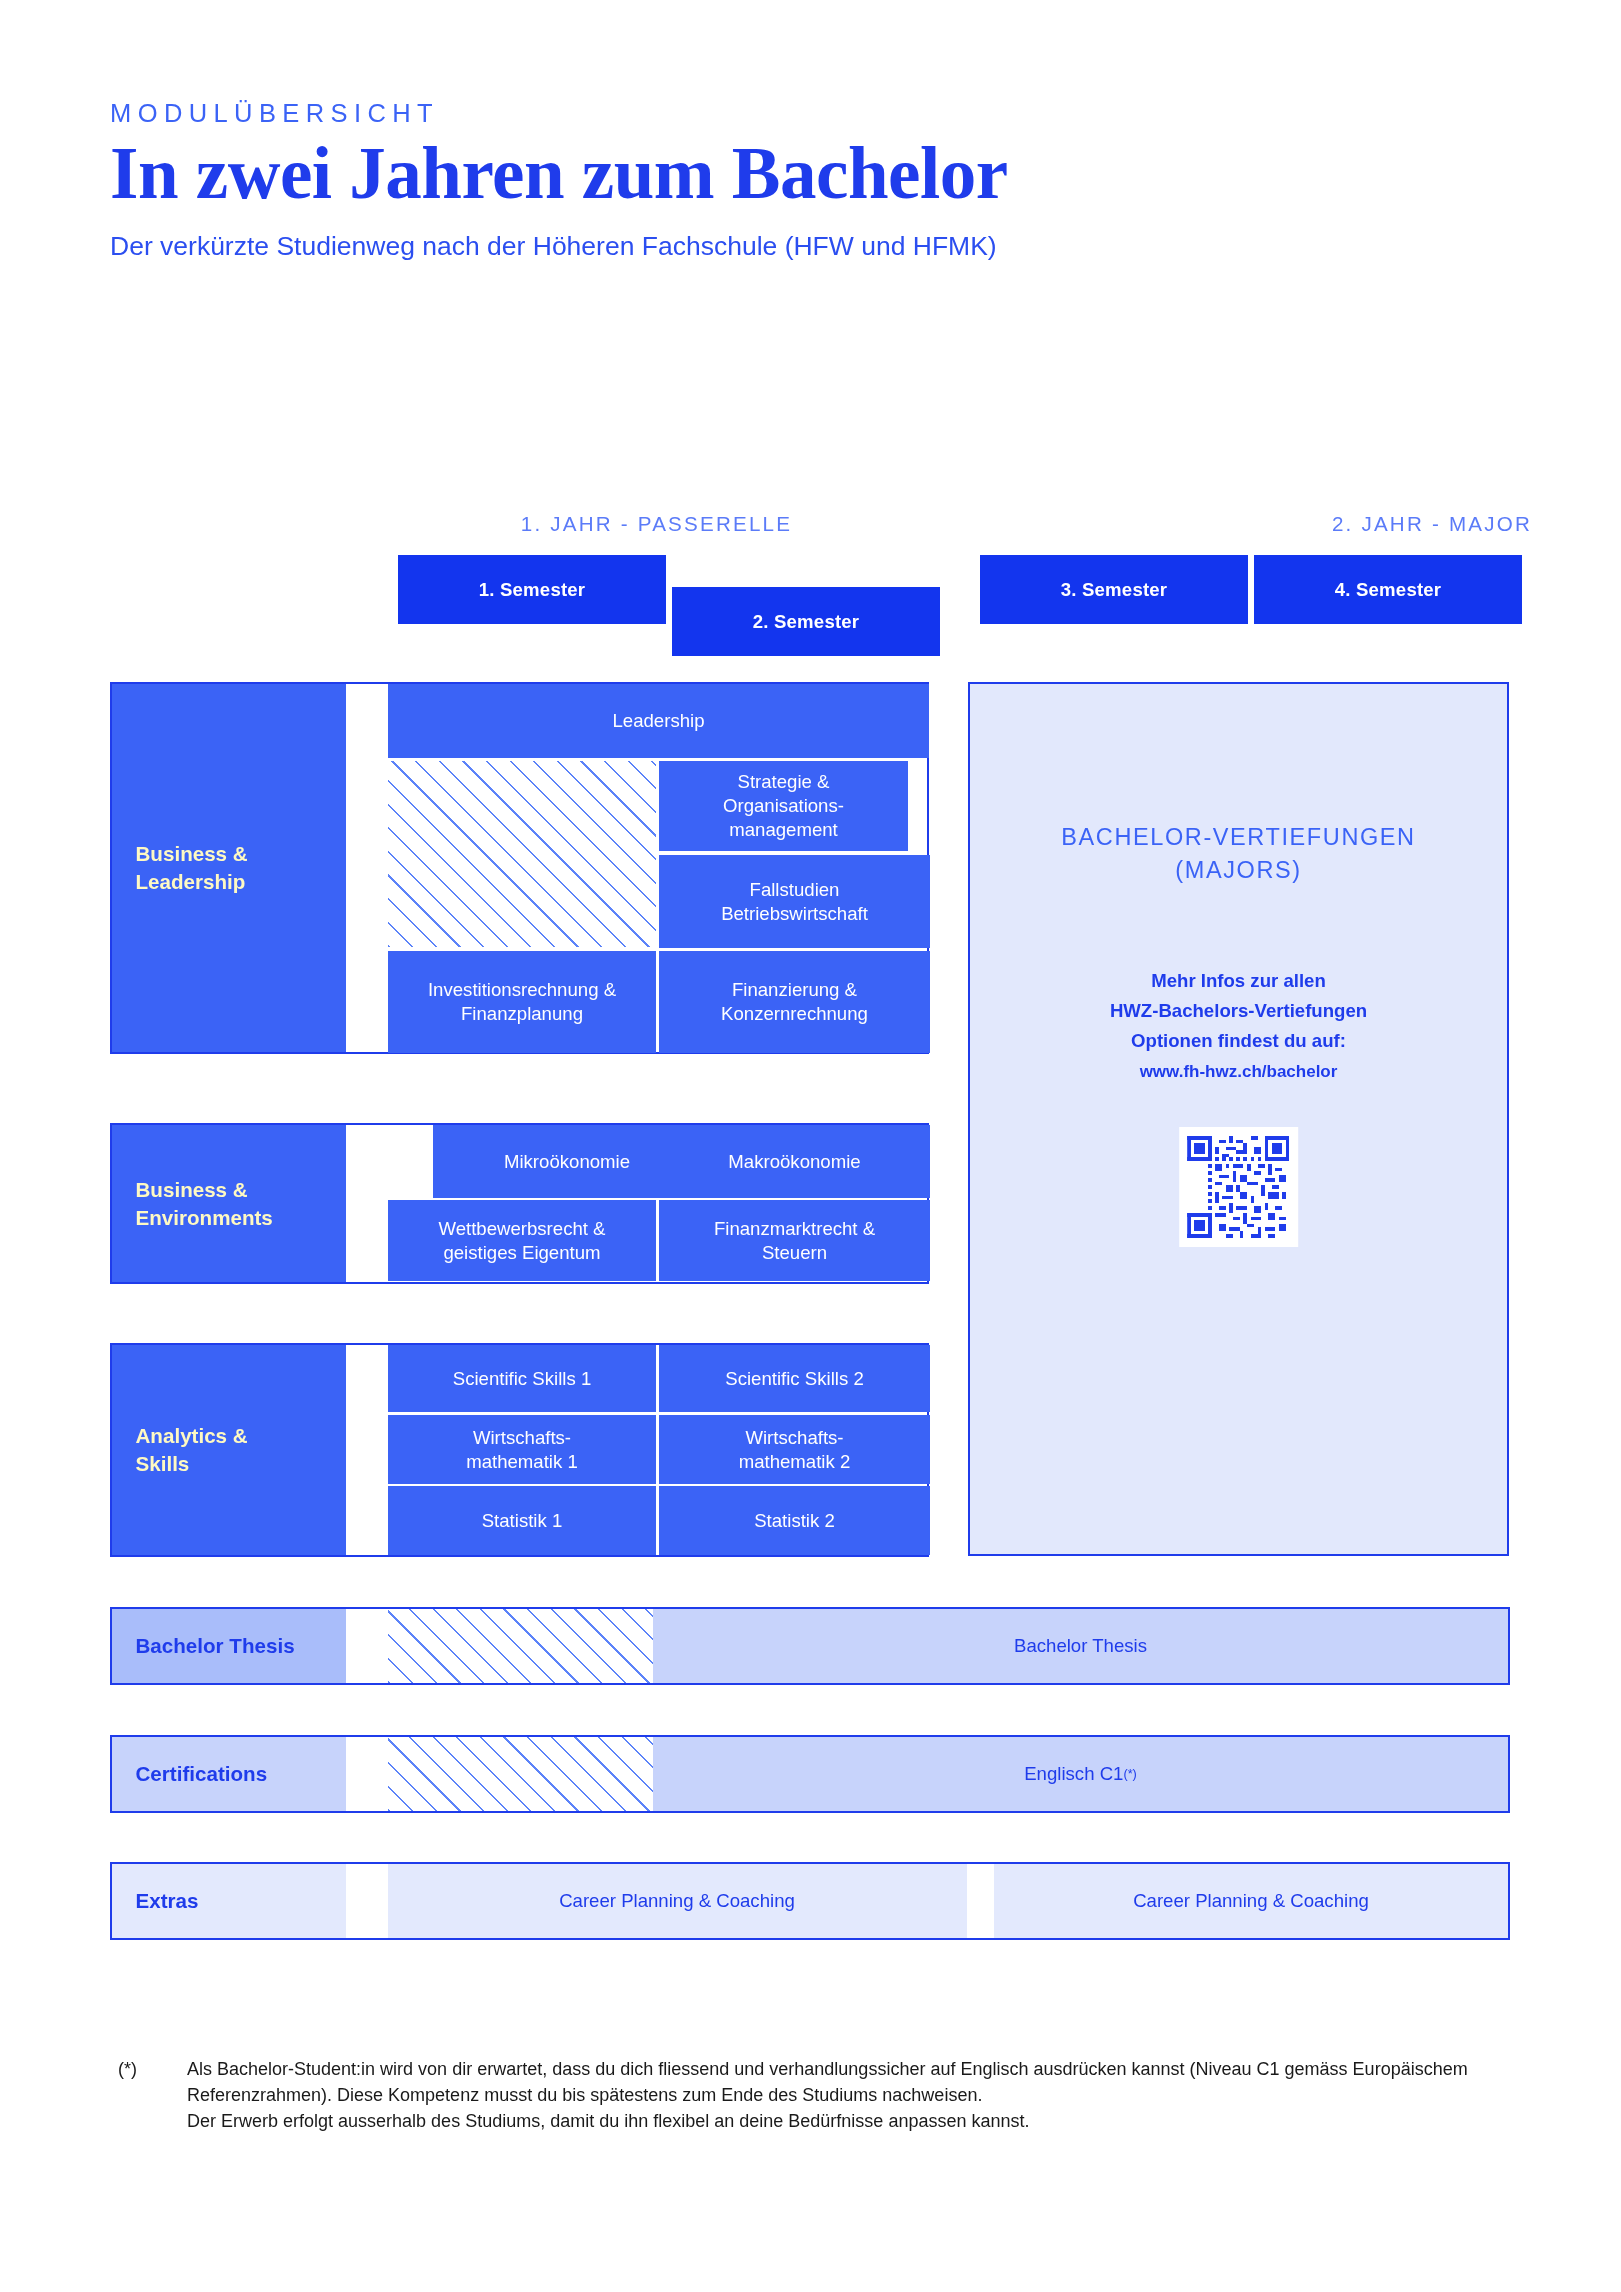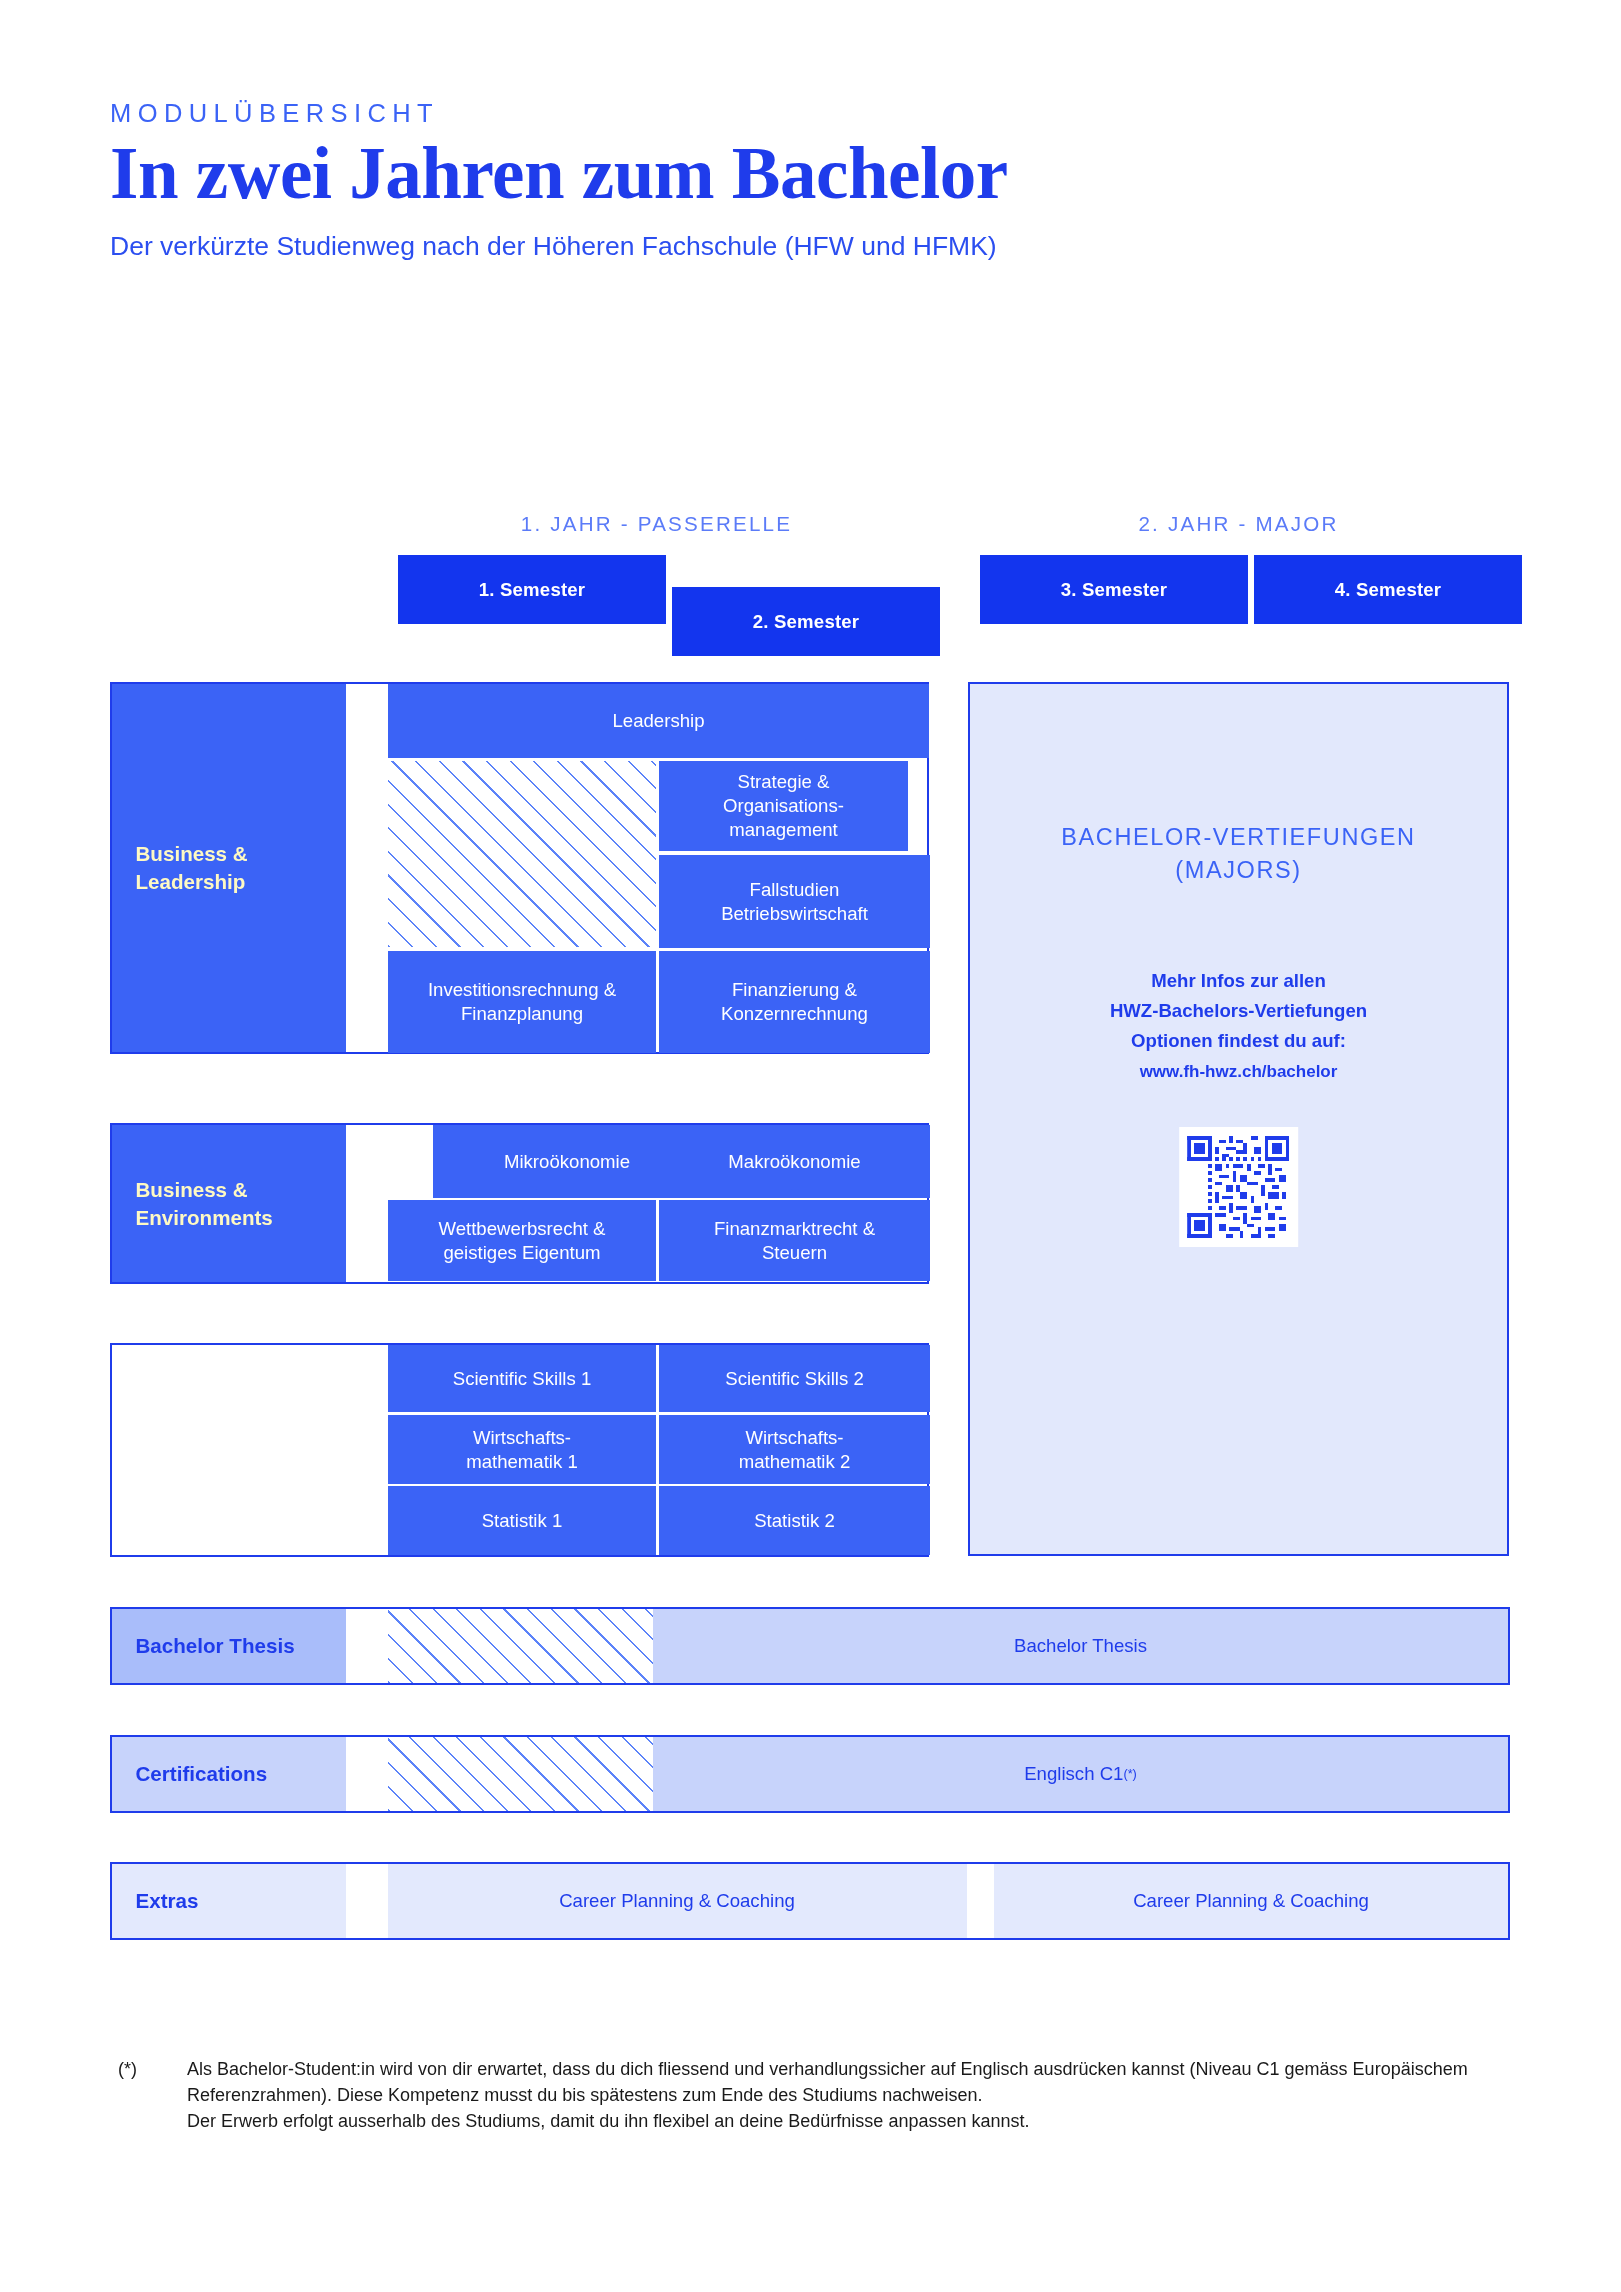--- a/index.html
+++ b/index.html
@@ -33,21 +33,21 @@
     font-size:26.5px; font-weight:400; color:#2B4EF0; margin:0; line-height:1.3;
   }
 
   
   .year-caps{position:absolute; left:0; top:512px; width:1621px; height:33px;}
   .year-cap{
     position:absolute; font-size:20.6px; letter-spacing:2.2px; color:#5B7BF8;
     text-align:center; white-space:nowrap;
   }
   .year-cap.y1{left:386px; width:541px;}
-  .year-cap.y2{left:968px; width:541px;}
+  .year-cap.y2{left:991px; width:541px;text-align:right;}
 
   
   .sem-row{position:absolute; top:555px; left:12px; width:1621px; height:59px;}
   .sem-box{
     position:absolute; top:0; height:69px;
     background:#1335EE; color:#ffffff;
     font-size:18.6px; font-weight:700; letter-spacing:0.2px;
     display:flex; align-items:center; justify-content:center;
   }
   .sem-box.s1{left:386px; width:268px;}
@@ -311,20 +311,21 @@
     <div class="label-col">Business &amp;<br>Environments</div>
     <div class="grid">
       <div class="tile" style="left:0; top:0; width:268px; height:73px;margin-left:45px;">Mikroökonomie</div>
       <div class="tile" style="left:271px; top:0; width:271px; height:73px;">Makroökonomie</div>
       <div class="tile" style="left:0; top:75px; width:268px; height:81px;">Wettbewerbsrecht &amp;<br>geistiges Eigentum</div>
       <div class="tile" style="left:271px; top:75px; width:271px; height:81px;">Finanzmarktrecht &amp;<br>Steuern</div>
     </div>
   </div>
 
   <div class="cat" id="cat-as">
+    <div class="label-col">Analytics &amp;<br>Skills</div>
     <div class="grid">
       <div class="tile" style="left:0; top:0; width:268px; height:67px;">Scientific Skills 1</div>
       <div class="tile" style="left:271px; top:0; width:271px; height:67px;">Scientific Skills 2</div>
       <div class="tile" style="left:0; top:70px; width:268px; height:69px;">Wirtschafts-<br>mathematik 1</div>
       <div class="tile" style="left:271px; top:70px; width:271px; height:69px;">Wirtschafts-<br>mathematik 2</div>
       <div class="tile" style="left:0; top:141px; width:268px; height:69px;">Statistik 1</div>
       <div class="tile" style="left:271px; top:141px; width:271px; height:69px;">Statistik 2</div>
     </div>
   </div>
 

